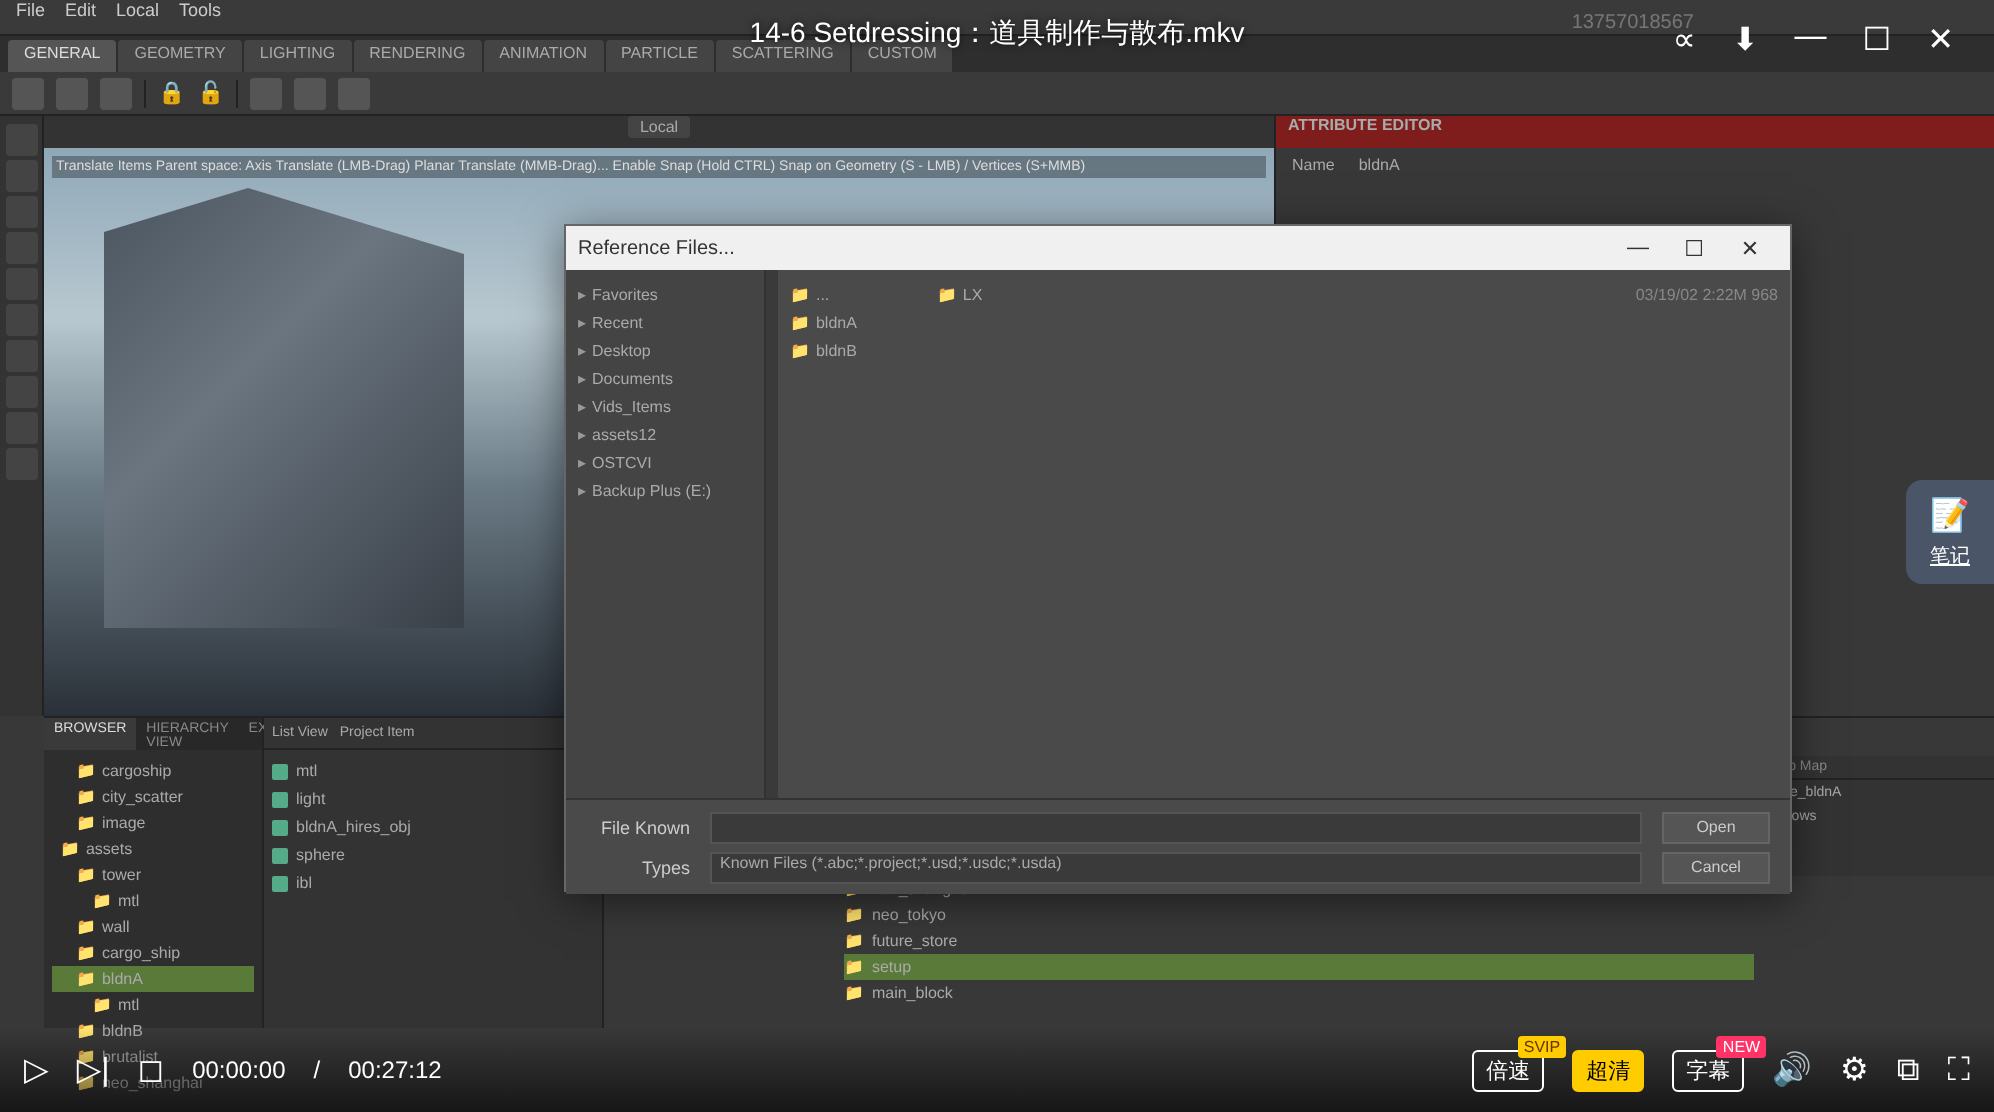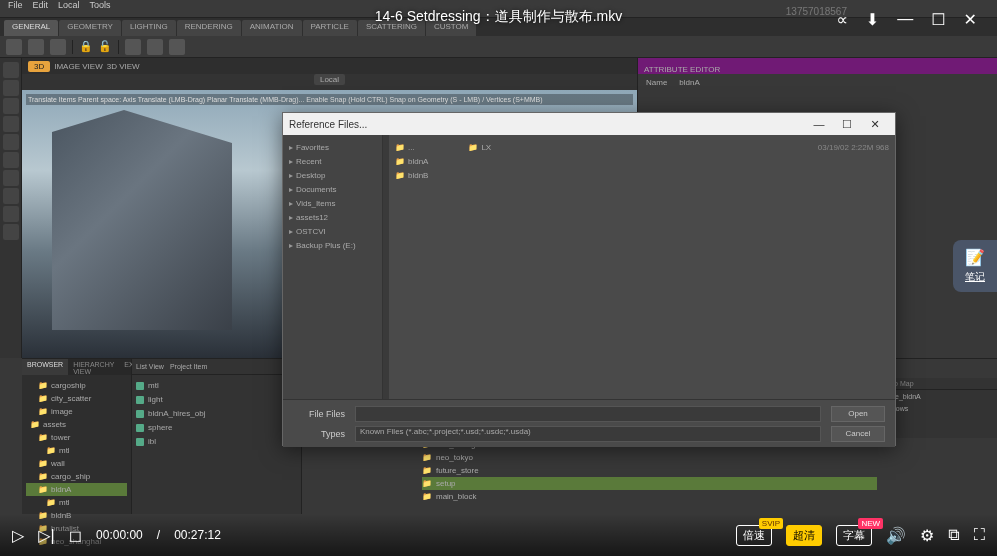--- a/index.html
+++ b/index.html
@@ -44,21 +44,21 @@
 .vp-tab { background: #e8a33d; color: #222; padding: 1px 6px; border-radius: 2px; }
 .vp-toolbar { height: 16px; background: #333; display: flex; align-items: center; padding: 0 6px; gap: 6px; font-size: 8px; flex-direction: column; }
 .vp-crumb { background: #444; padding: 1px 6px; border-radius: 2px; }
 .vp-crumb.hl { color: #6bb3ff; }
 .viewport { flex: 1; background: linear-gradient(180deg, #8fa8b8 0%, #b8c8d0 30%, #6a7a85 60%, #2a3038 100%); position: relative; overflow: hidden; }
 .vp-building { position: absolute; left: 30px; top: 20px; width: 180px; height: 220px; background: linear-gradient(135deg, #4a5560 0%, #6a7580 40%, #3a4048 100%); clip-path: polygon(0 10%, 40% 0, 100% 15%, 100% 100%, 0 100%); }
 .vp-hint { position: absolute; top: 4px; left: 4px; right: 4px; font-size: 7px; color: #ddd; background: rgba(0,0,0,0.3); padding: 2px; }
 .vp-status { position: absolute; bottom: 4px; right: 6px; font-size: 8px; color: #ccc; }
 
 .right-panel { width: 360px; background: #383838; border-left: 1px solid #222; display: flex; flex-direction: column; }
-.rp-header { height: 16px; background: #701a75; display: flex; align-items: flex-end; padding: 0 6px; font-size: 8px; gap: 6px; }
+.rp-header { height: 16px; background: #7f1d1d; display: flex; align-items: flex-start; padding: 0 6px; font-size: 8px; gap: 6px; font-weight: bold; }
 .rp-row { display: flex; gap: 12px; padding: 4px 8px; font-size: 8px; }
 
 
 .browser { position: absolute; left: 22px; right: 0; top: 358px; height: 156px; background: #333; border-top: 1px solid #222; display: flex; }
 .br-left { width: 110px; background: #2e2e2e; border-right: 1px solid #222; }
 .br-tabs { height: 16px; display: flex; font-size: 7px; background: #282828; }
 .br-tab { padding: 2px 5px; color: #888; }
 .br-tab.active { background: #3a3a3a; color: #ddd; }
 .br-tree { padding: 4px; font-size: 8px; line-height: 13px; }
 .br-folder { display: flex; align-items: center; gap: 3px; padding-left: var(--indent, 0); }
@@ -140,25 +140,20 @@
       <div class="lt-icon"></div>
       <div class="lt-icon"></div>
       <div class="lt-icon"></div>
       <div class="lt-icon"></div>
       <div class="lt-icon"></div>
       <div class="lt-icon"></div>
       <div class="lt-icon"></div>
       <div class="lt-icon"></div>
     </div>
     <div class="viewport-area">
-      <div class="vp-tabs">
-        <span class="vp-tab">3D</span>
-        <span>IMAGE VIEW</span>
-        <span>3D VIEW</span>
-      </div>
       <div class="vp-toolbar">
         <span class="vp-crumb">Local</span>
         <span class="vp-crumb">projects</span>
         <span class="vp-crumb">scene</span>
         <span class="vp-crumb hl">sphere</span>
       </div>
       <div class="viewport">
         <div class="vp-hint">Translate Items Parent space: Axis Translate (LMB-Drag) Planar Translate (MMB-Drag)... Enable Snap (Hold CTRL) Snap on Geometry (S - LMB) / Vertices (S+MMB)</div>
         <div class="vp-building"></div>
         <div class="vp-status">CPU | Progressive R</div>
@@ -387,21 +382,21 @@
               <span class="fi">📁</span>
               <span>LX</span>
             </div>
         </div>
         <div style="margin-left:auto;color:#888">03/19/02 2:22M 968</div>
       </div>
     </div>
   </div>
   <div class="dlg-bottom">
     <div class="dlg-field">
-      <label>File Files</label>
+      <label>File Known</label>
       <div class="dlg-input"></div>
       <div class="dlg-btn">Open</div>
     </div>
     <div class="dlg-field">
       <label>Types</label>
       <div class="dlg-input">Known Files (*.abc;*.project;*.usd;*.usdc;*.usda)</div>
       <div class="dlg-btn">Cancel</div>
     </div>
   </div>
 </div>

